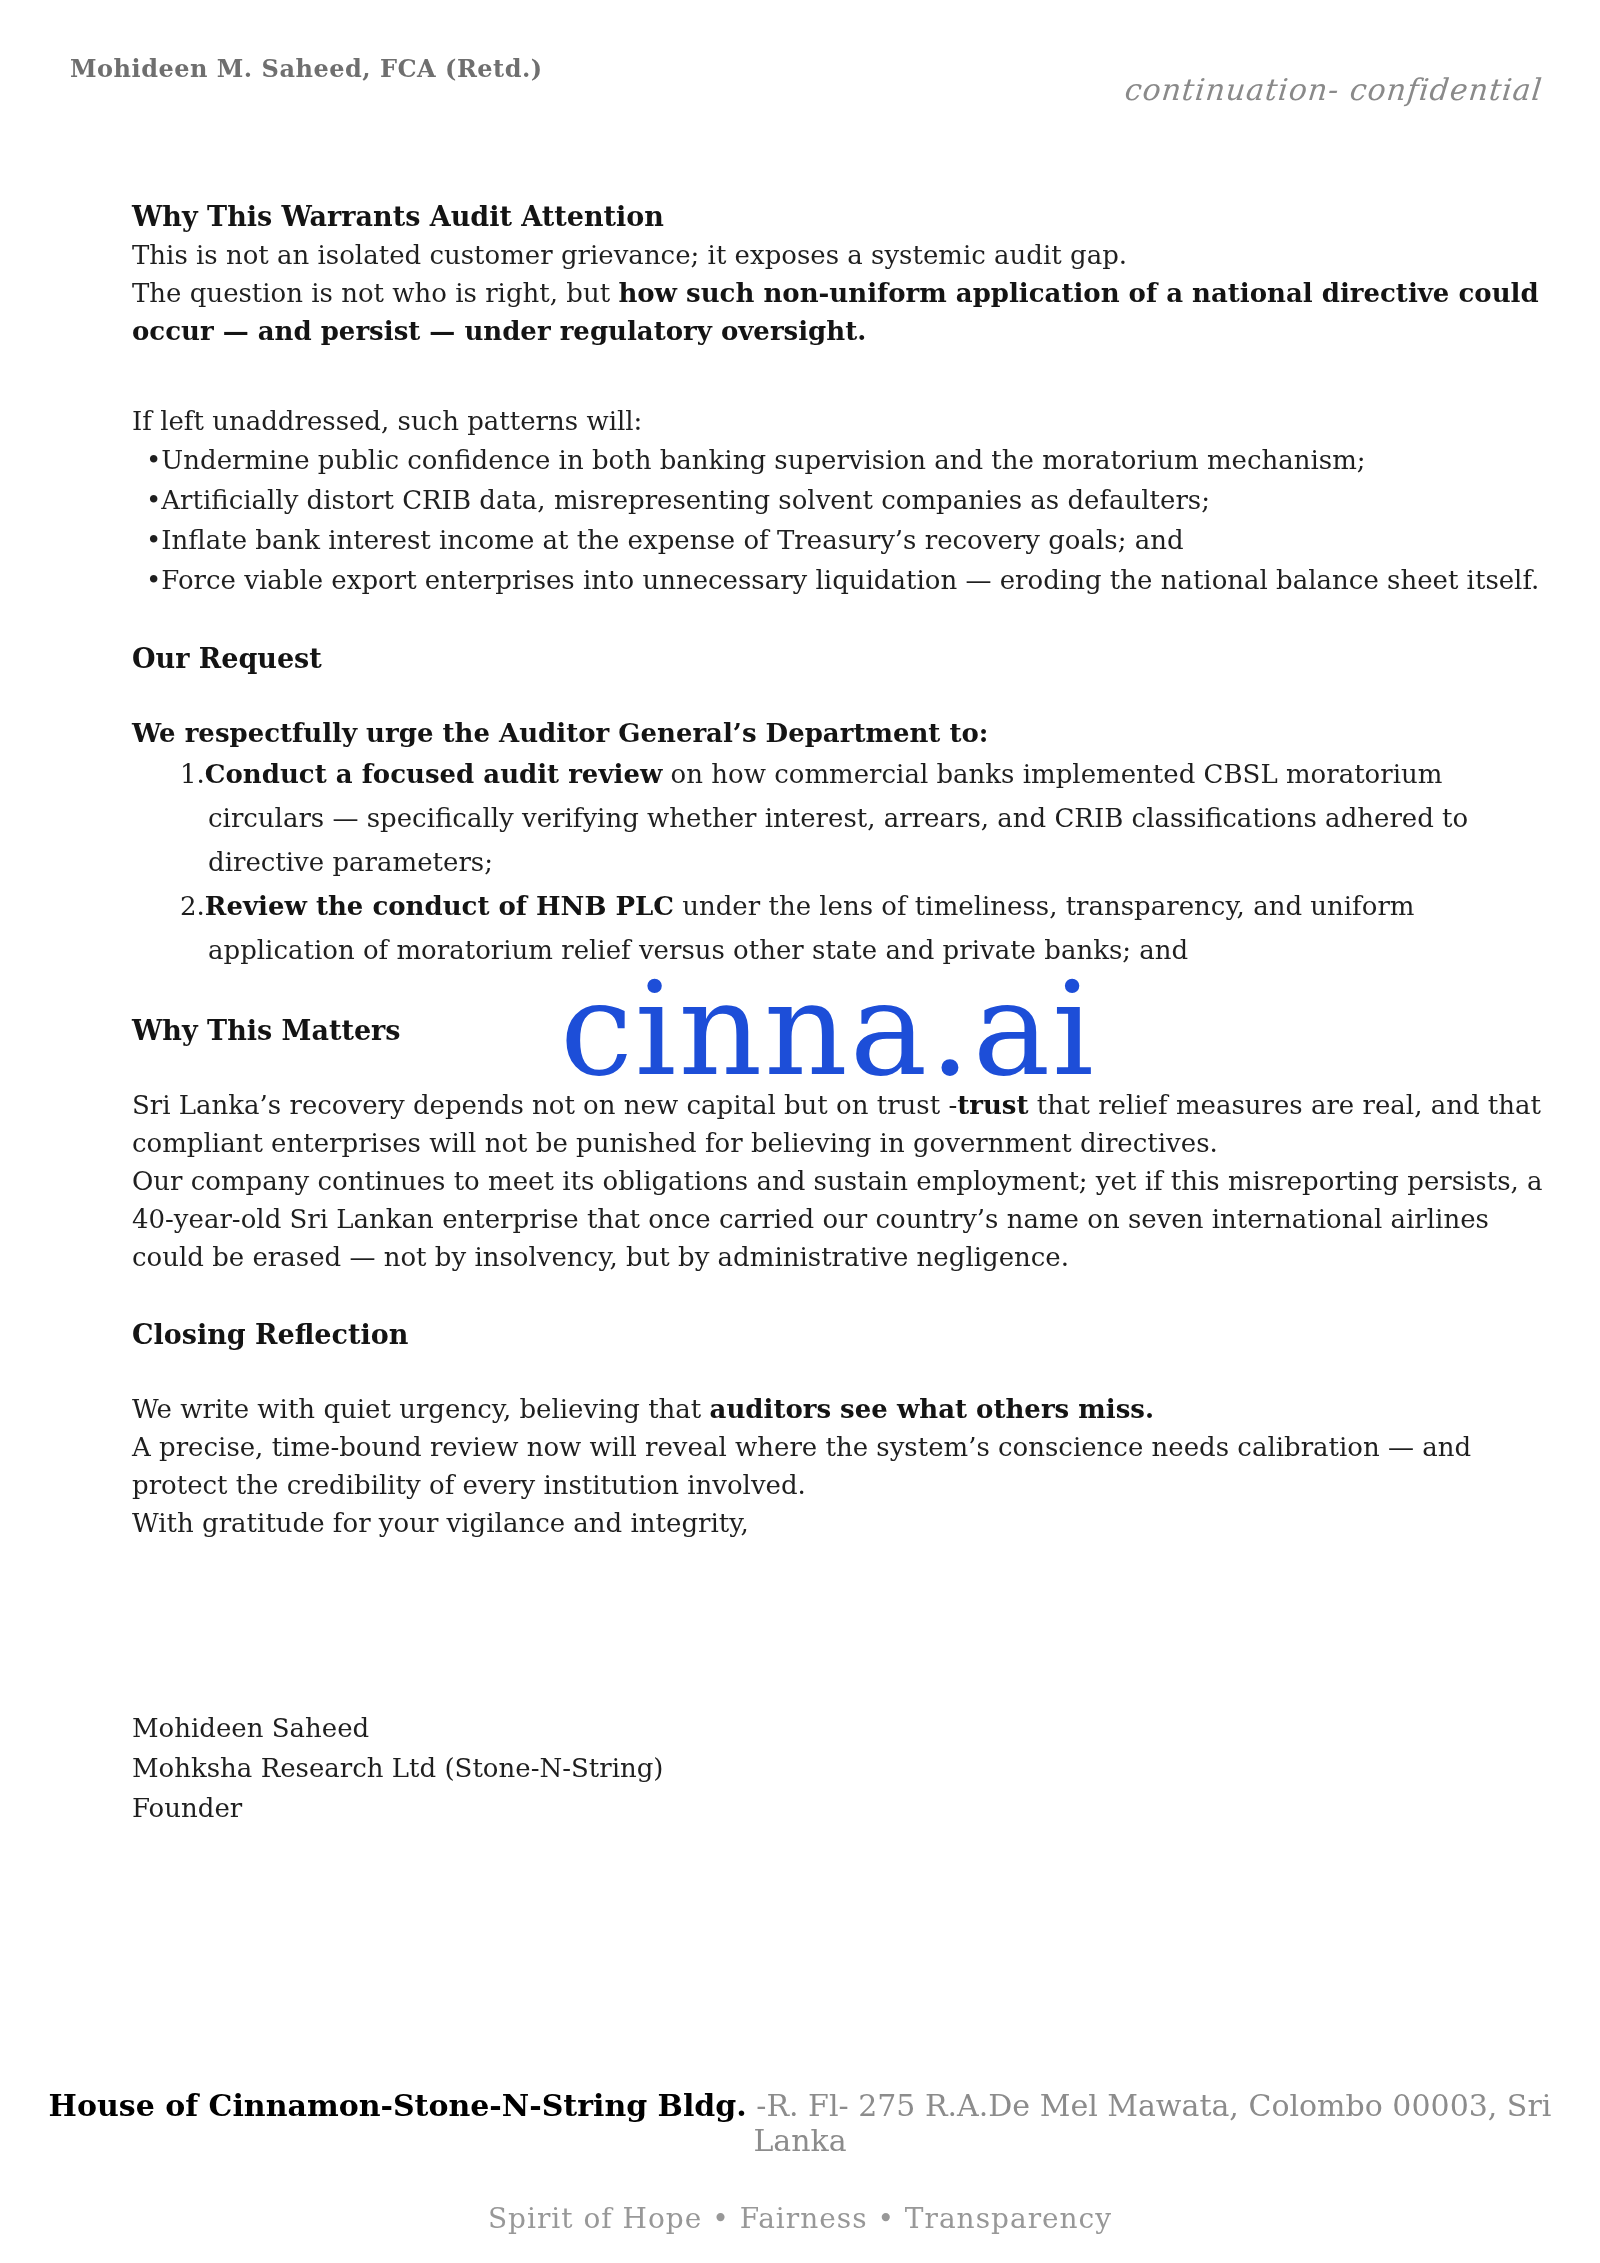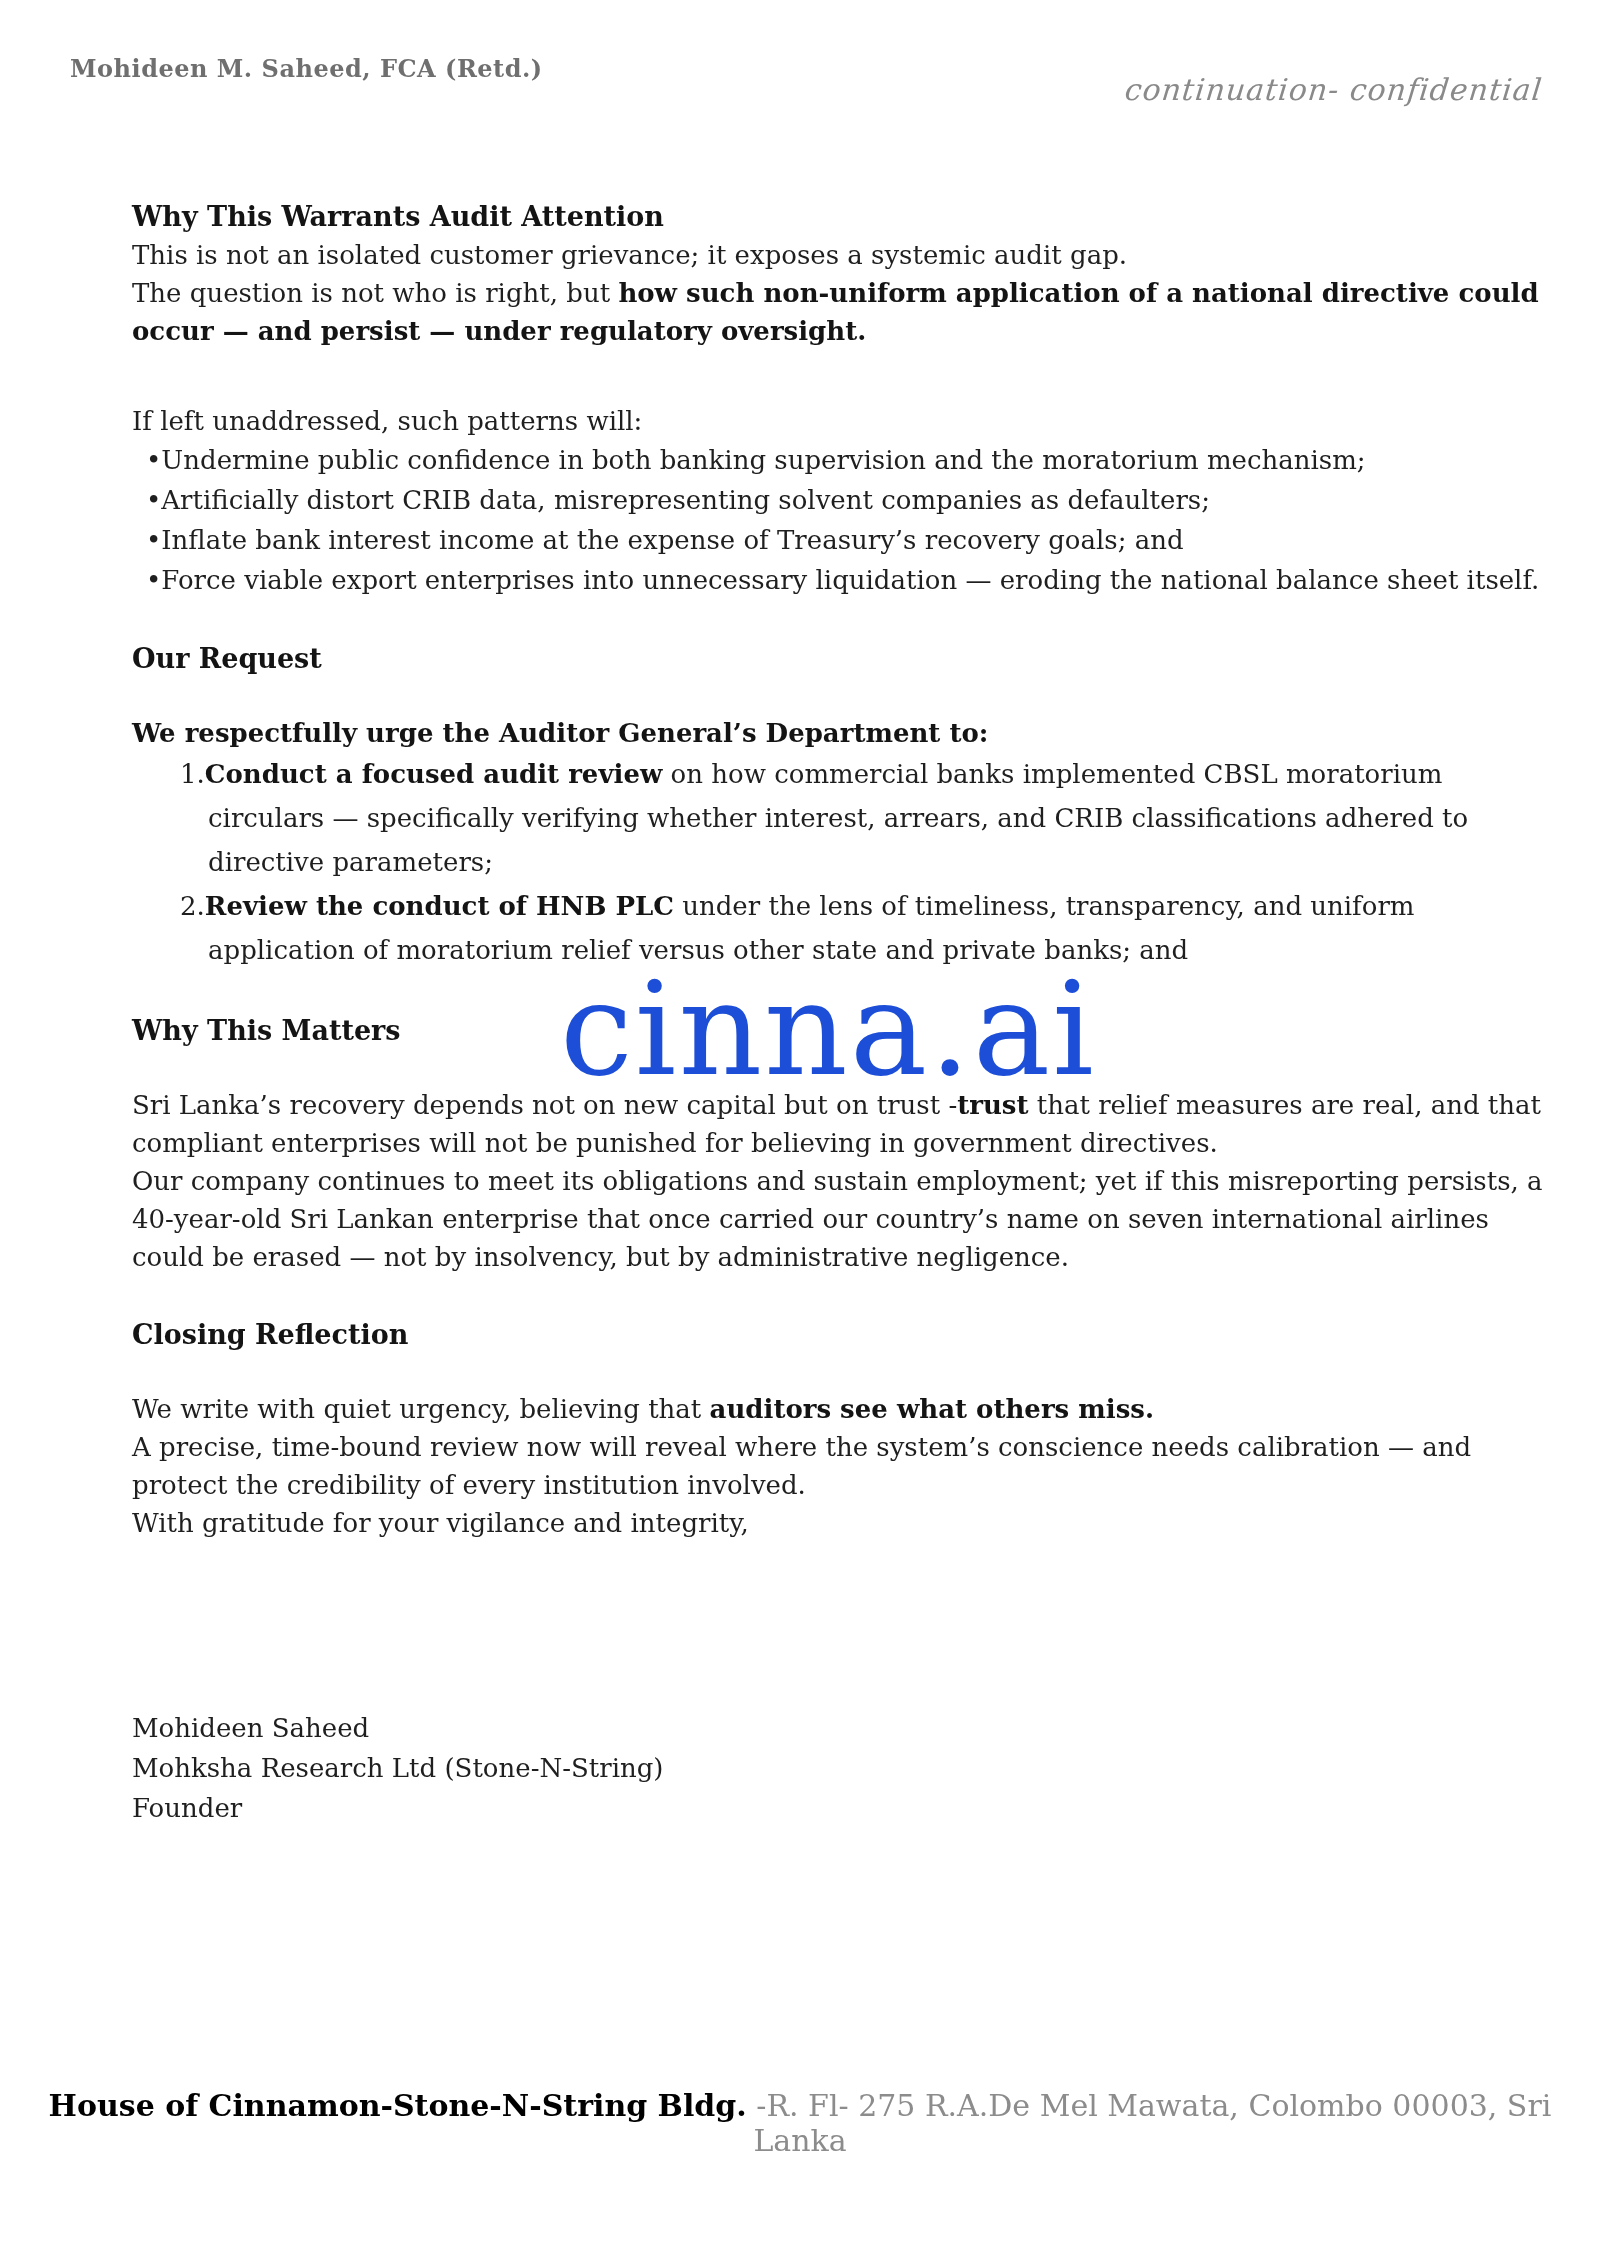--- a/index.html
+++ b/index.html
@@ -166,15 +166,16 @@
       <p>Mohksha Research Ltd (Stone-N-String)</p>
       <p>Founder</p>
     </div>
 
   </div>
 
   <div class="page-footer">
     <p class="footer-address">
       <b>House of Cinnamon-Stone-N-String Bldg.</b><span> -R. Fl- 275 R.A.De Mel Mawata, Colombo 00003, Sri Lanka</span>
     </p>
+    <p class="footer-tagline">Spirit of Hope • Fairness • Transparency</p>
   </div>
 
 </div>
 
 </body></html>

